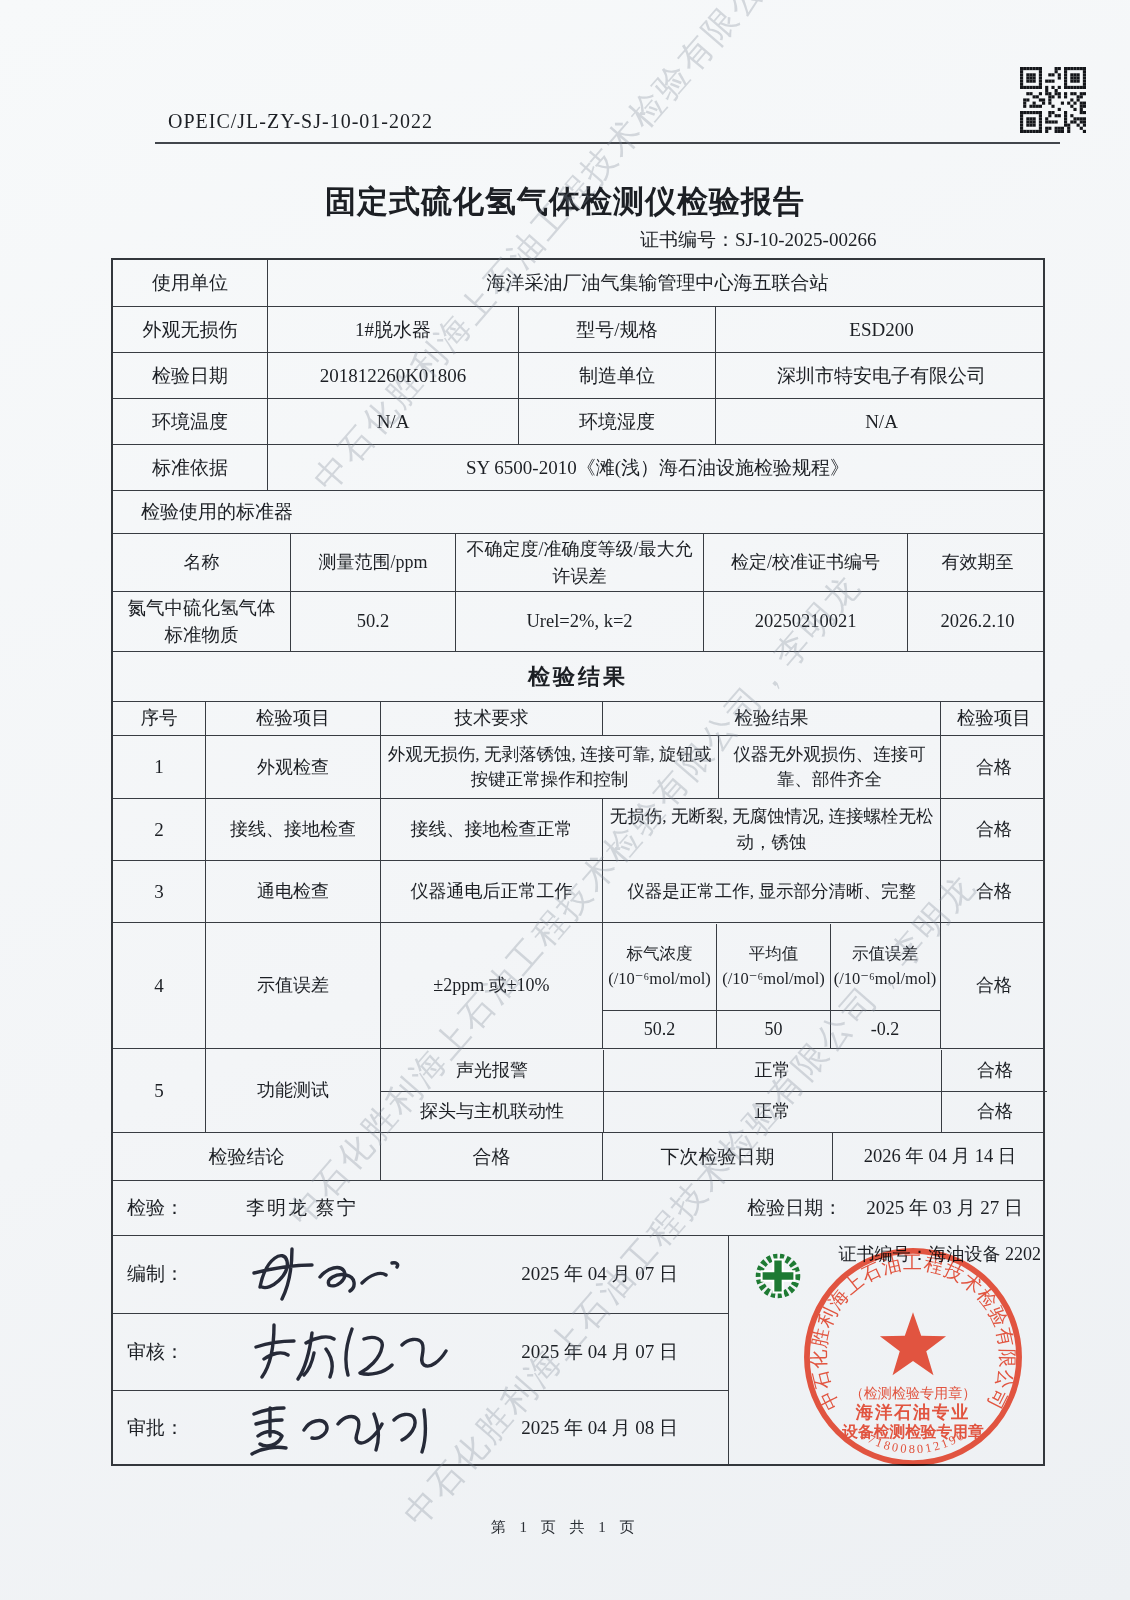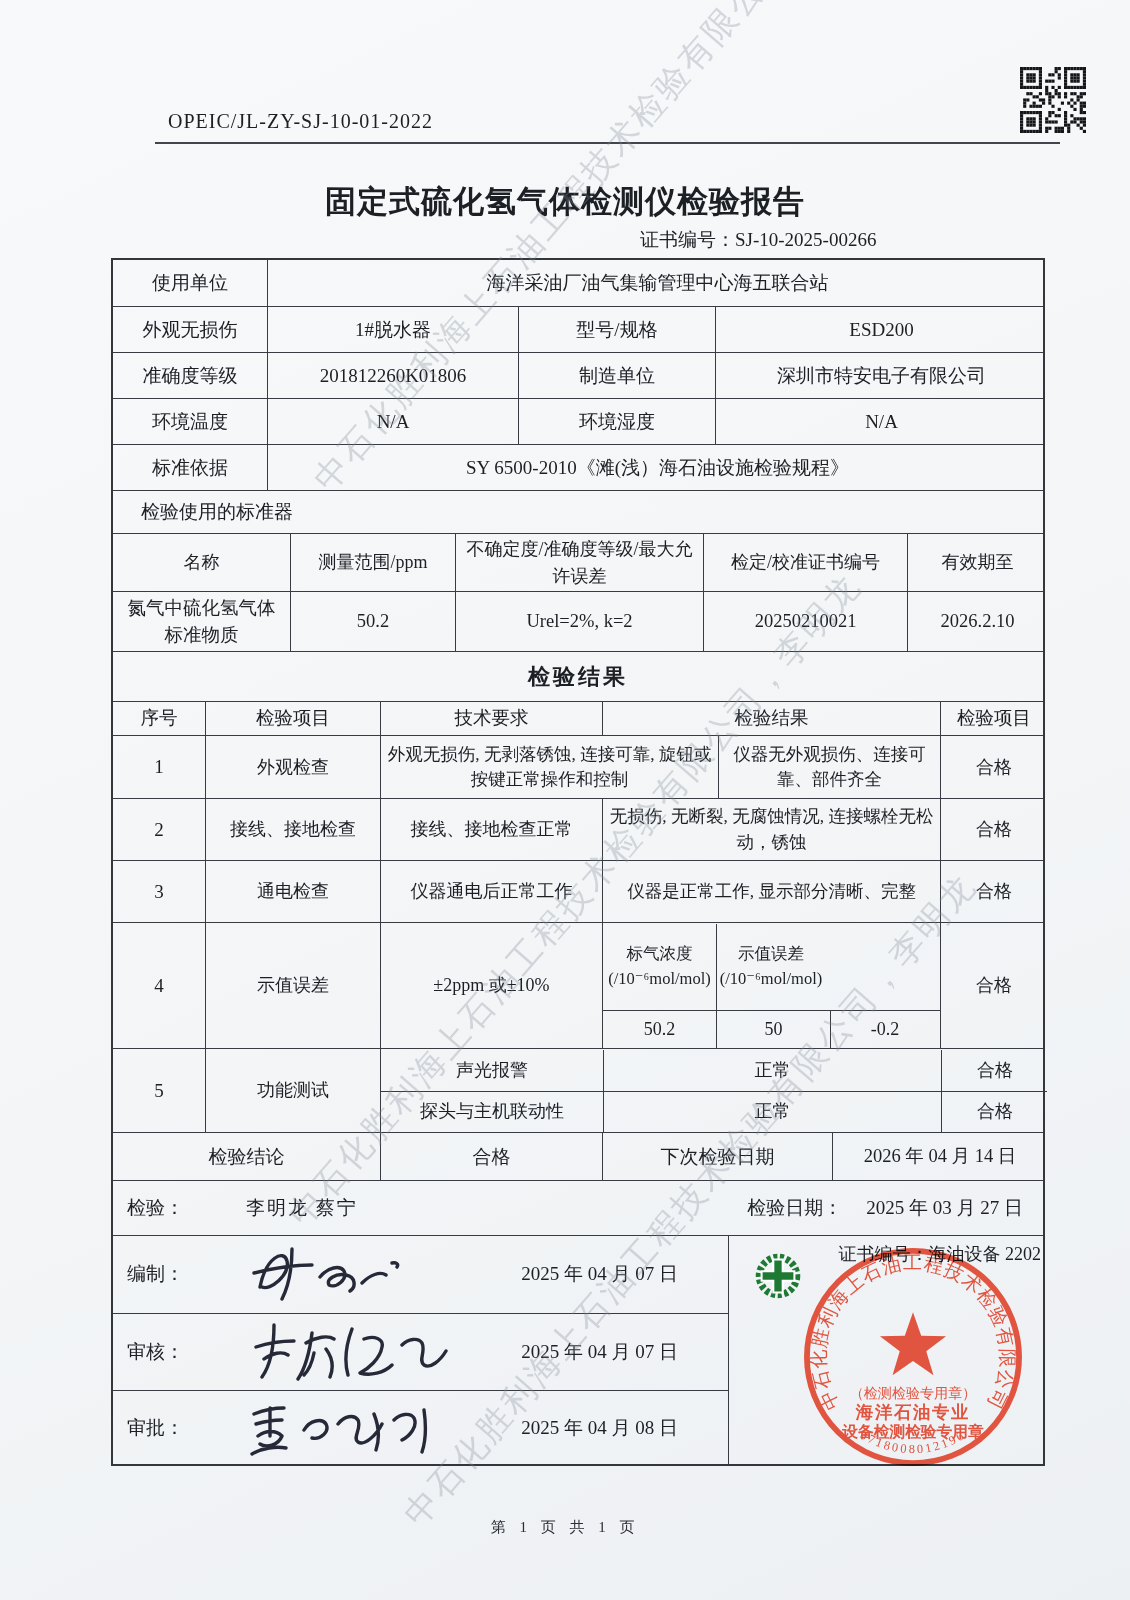--- a/index.html
+++ b/index.html
@@ -291,21 +291,21 @@
       <div class="td" style="width:154px">使用单位</div>
       <div class="td" style="width:780px">海洋采油厂油气集输管理中心海五联合站</div>
     </div>
     <div class="tr" style="height:46px">
       <div class="td" style="width:154px">外观无损伤</div>
       <div class="td" style="width:251px">1#脱水器</div>
       <div class="td" style="width:197px">型号/规格</div>
       <div class="td" style="width:332px">ESD200</div>
     </div>
     <div class="tr" style="height:46px">
-      <div class="td" style="width:154px">准确度等级</div>
+      <div class="td" style="width:154px">检验日期</div>
       <div class="td" style="width:251px">201812260K01806</div>
       <div class="td" style="width:197px">制造单位</div>
       <div class="td" style="width:332px">深圳市特安电子有限公司</div>
     </div>
     <div class="tr" style="height:46px">
       <div class="td" style="width:154px">环境温度</div>
       <div class="td" style="width:251px">N/A</div>
       <div class="td" style="width:197px">环境湿度</div>
       <div class="td" style="width:332px">N/A</div>
     </div>
@@ -367,20 +367,21 @@
       <div class="td" style="width:107px">合格</div>
     </div>
 
     <div class="tr" style="height:126px">
       <div class="td" style="width:92px">4</div>
       <div class="td" style="width:175px; font-size:18px">示值误差</div>
       <div class="td" style="width:222px; font-size:18px">±2ppm 或±10%</div>
       <div class="td nest" style="width:338px">
         <div class="sub-row fs16" style="height:86px">
           <div class="sub" style="width:113px">标气浓度 (/10⁻⁶mol/mol)</div>
+          <div class="sub" style="width:114px">平均值 (/10⁻⁶mol/mol)</div>
           <div class="sub" style="width:109px">示值误差 (/10⁻⁶mol/mol)</div>
         </div>
         <div class="sub-row bt" style="height:38px; font-size:18px">
           <div class="sub" style="width:113px">50.2</div>
           <div class="sub" style="width:114px">50</div>
           <div class="sub" style="width:109px">-0.2</div>
         </div>
       </div>
       <div class="td" style="width:107px; font-size:18px">合格</div>
     </div>

